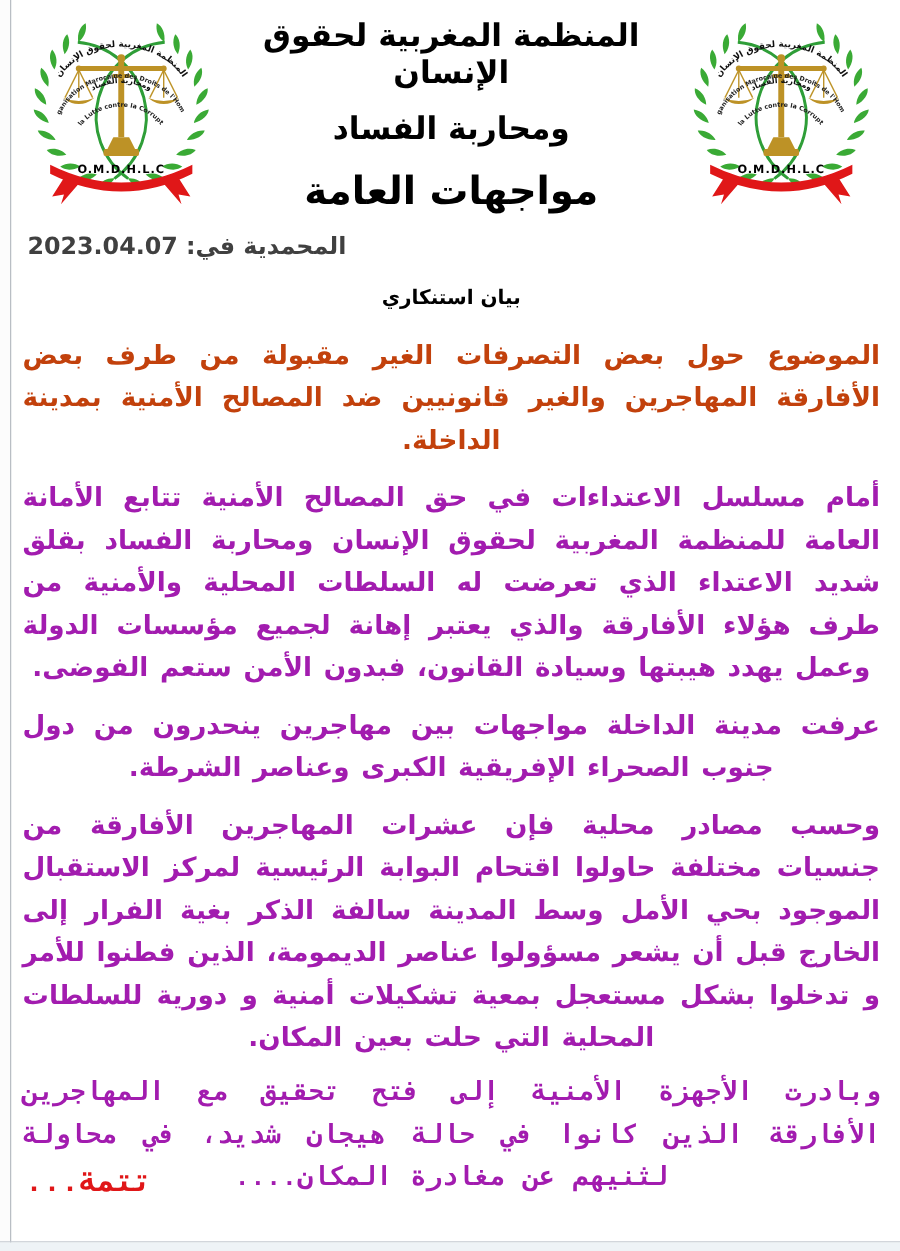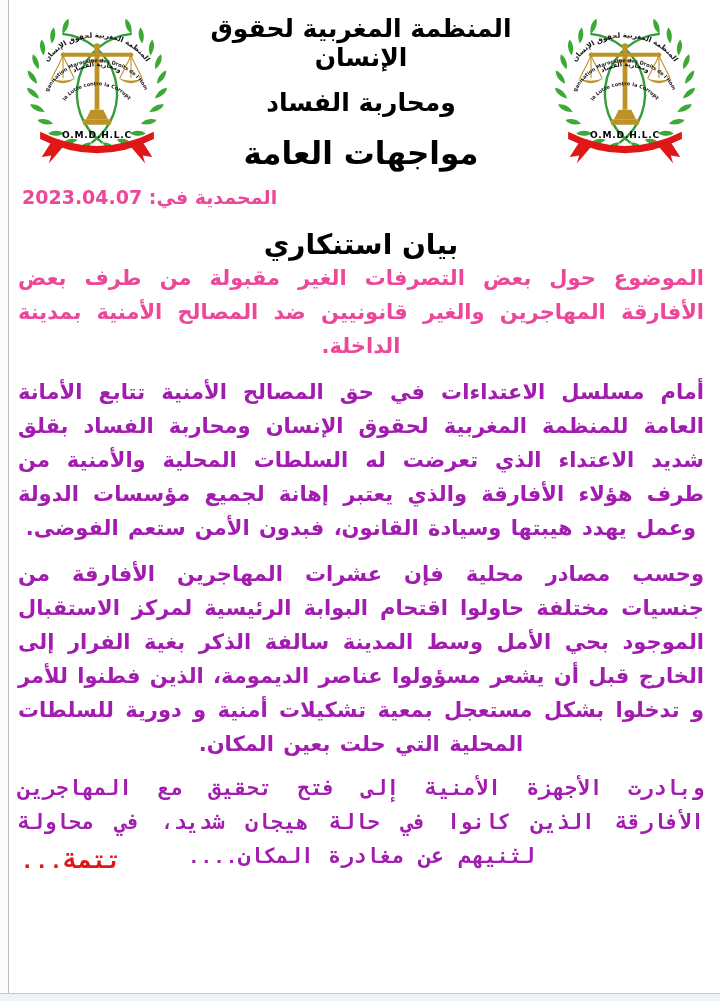--- a/index.html
+++ b/index.html
@@ -21,33 +21,33 @@
   
   .header{display:flex;align-items:flex-start;}
   .logo{flex:0 0 158px;}
   .header-center{flex:1;text-align:center;color:#000;font-weight:700;padding-top:10px;}
   .org-line1{font-size:25px;}
   .org-line2{font-size:25px;margin-top:16px;}
   .org-line3{font-size:31px;margin-top:18px;}
 
   
   .date-line{
-    margin-top:14px;font-size:19px;font-weight:700;color:#ec4899;
+    margin-top:14px;font-size:19px;font-weight:700;color:#404040;
     text-align:left;padding-left:4px;
   }
   .statement-title{
-    margin-top:20px;text-align:center;font-size:28px;font-weight:700;color:#000;
+    margin-top:20px;text-align:center;font-size:16px;font-weight:700;color:#000;
   }
   p.doc-par{
     margin:12px 0 0 0;
     font-size:21px;font-weight:700;line-height:1.62;
     text-align:justify;text-align-last:center;
     word-spacing:2px;color:#a21caf;
   }
-  p.subject{color:#ec4899;margin-top:0;}
+  p.subject{color:#c2410c;margin-top:20px;}
   .last-par-wrap{position:relative;font-family:Liberation Mono, monospace;}
   .continuation-note{
     position:absolute;left:2px;bottom:0;
     color:#e01718;font-size:24px;font-weight:700;
     direction:rtl;
   }
 
   
   .logo svg text{font-family:"DejaVu Sans",sans-serif;}
 </style>
@@ -179,20 +179,21 @@
       </div>
     </div>
 
     <div class="date-line">المحمدية في: 2023.04.07</div>
 
     <div class="statement-title">بيان استنكاري</div>
 
     <p class="doc-par subject">الموضوع حول بعض التصرفات الغير مقبولة من طرف بعض الأفارقة المهاجرين والغير قانونيين ضد المصالح الأمنية بمدينة الداخلة.</p>
 
     <p class="doc-par">أمام مسلسل الاعتداءات في حق المصالح الأمنية تتابع الأمانة العامة للمنظمة المغربية لحقوق الإنسان ومحاربة الفساد بقلق شديد الاعتداء الذي تعرضت له السلطات المحلية والأمنية من طرف هؤلاء الأفارقة والذي يعتبر إهانة لجميع مؤسسات الدولة وعمل يهدد هيبتها وسيادة القانون، فبدون الأمن ستعم الفوضى.</p>
+    <p class="doc-par">عرفت مدينة الداخلة مواجهات بين مهاجرين ينحدرون من دول جنوب الصحراء الإفريقية الكبرى وعناصر الشرطة.</p>
     <p class="doc-par">وحسب مصادر محلية فإن عشرات المهاجرين الأفارقة من جنسيات مختلفة حاولوا اقتحام البوابة الرئيسية لمركز الاستقبال الموجود بحي الأمل وسط المدينة سالفة الذكر بغية الفرار إلى الخارج قبل أن يشعر مسؤولوا عناصر الديمومة، الذين فطنوا للأمر و تدخلوا بشكل مستعجل بمعية تشكيلات أمنية و دورية للسلطات المحلية التي حلت بعين المكان.</p>
 
     <div class="last-par-wrap">
       <p class="doc-par">وبادرت الأجهزة الأمنية إلى فتح تحقيق مع المهاجرين الأفارقة الذين كانوا في حالة هيجان شديد، في محاولة لثنيهم عن مغادرة المكان....</p>
       <span class="continuation-note">تتمة...</span>
     </div>
 
   </div>
 
   <div class="scan-strip-left"></div>

